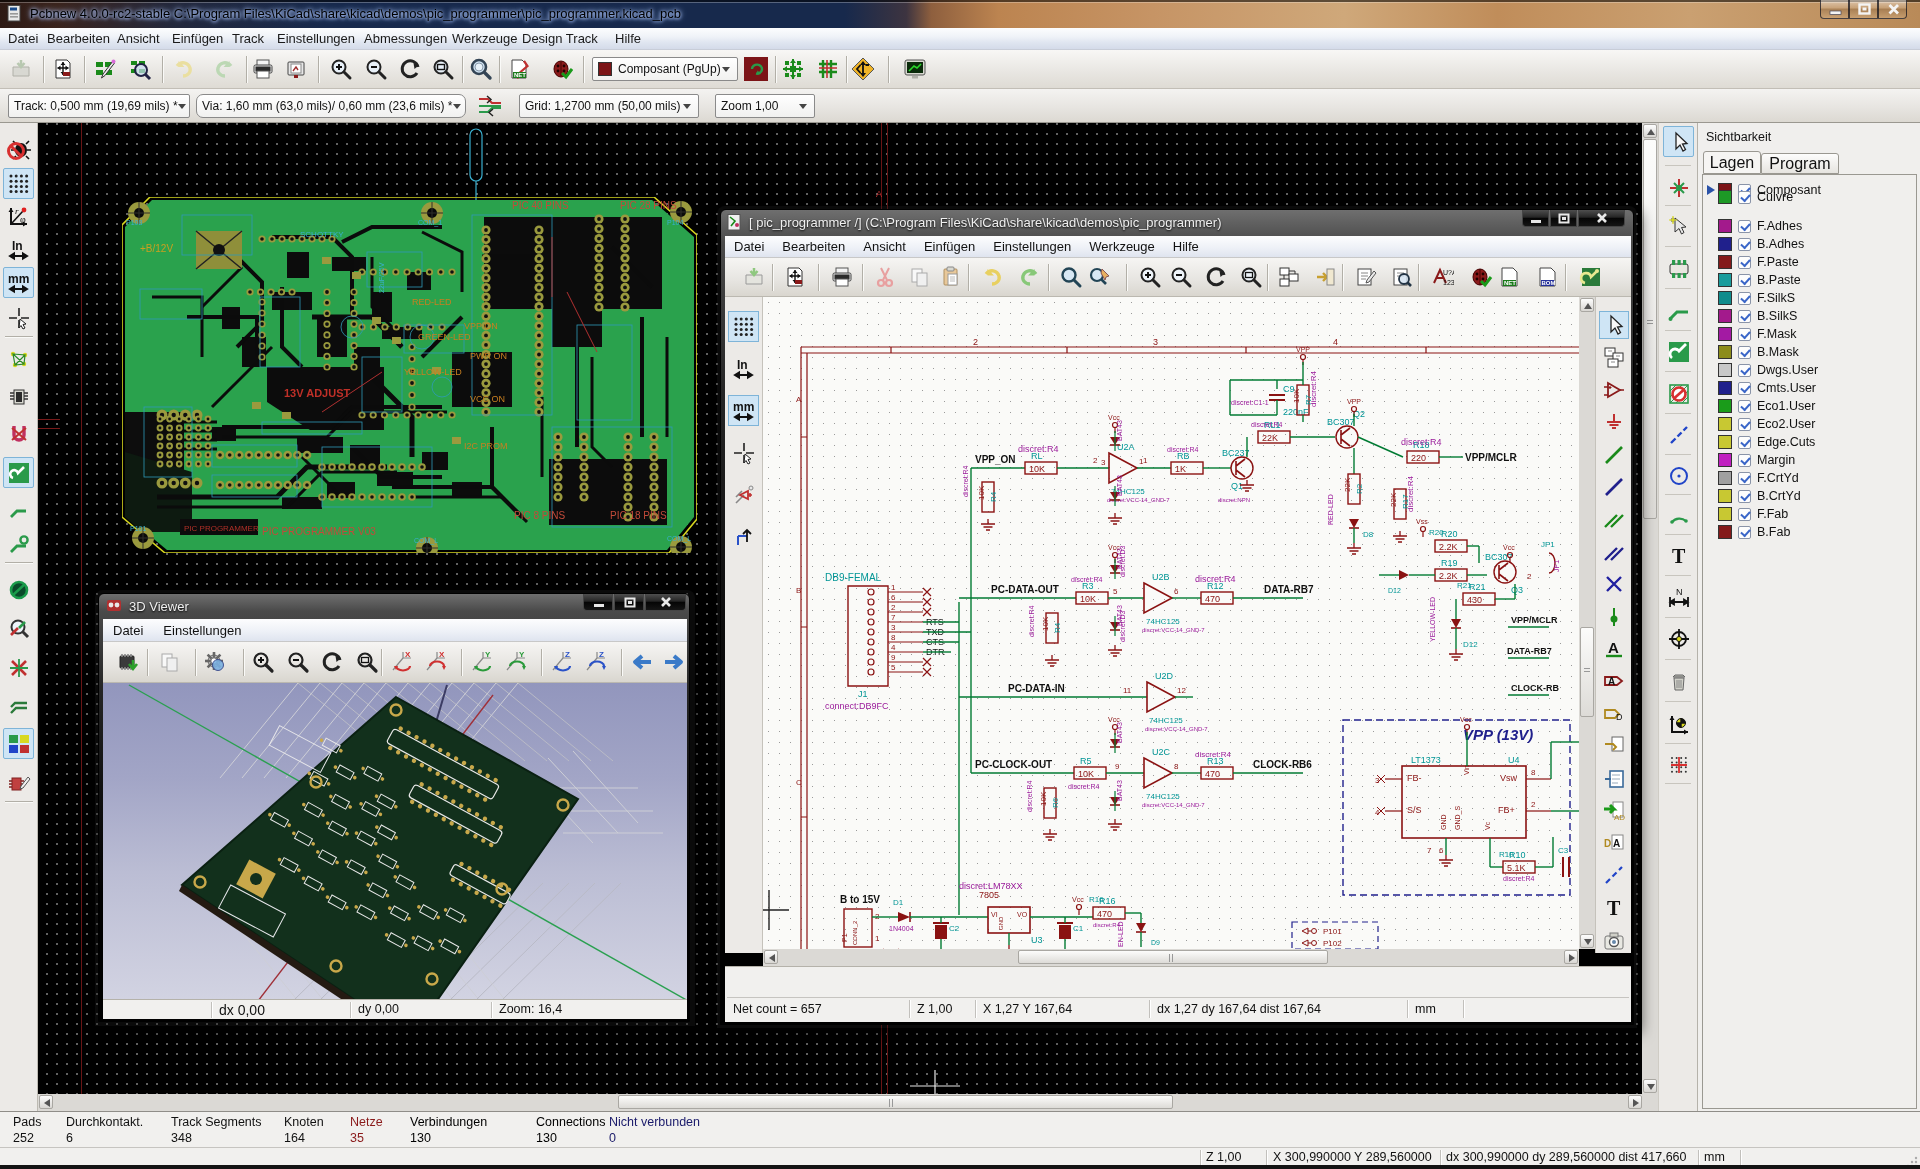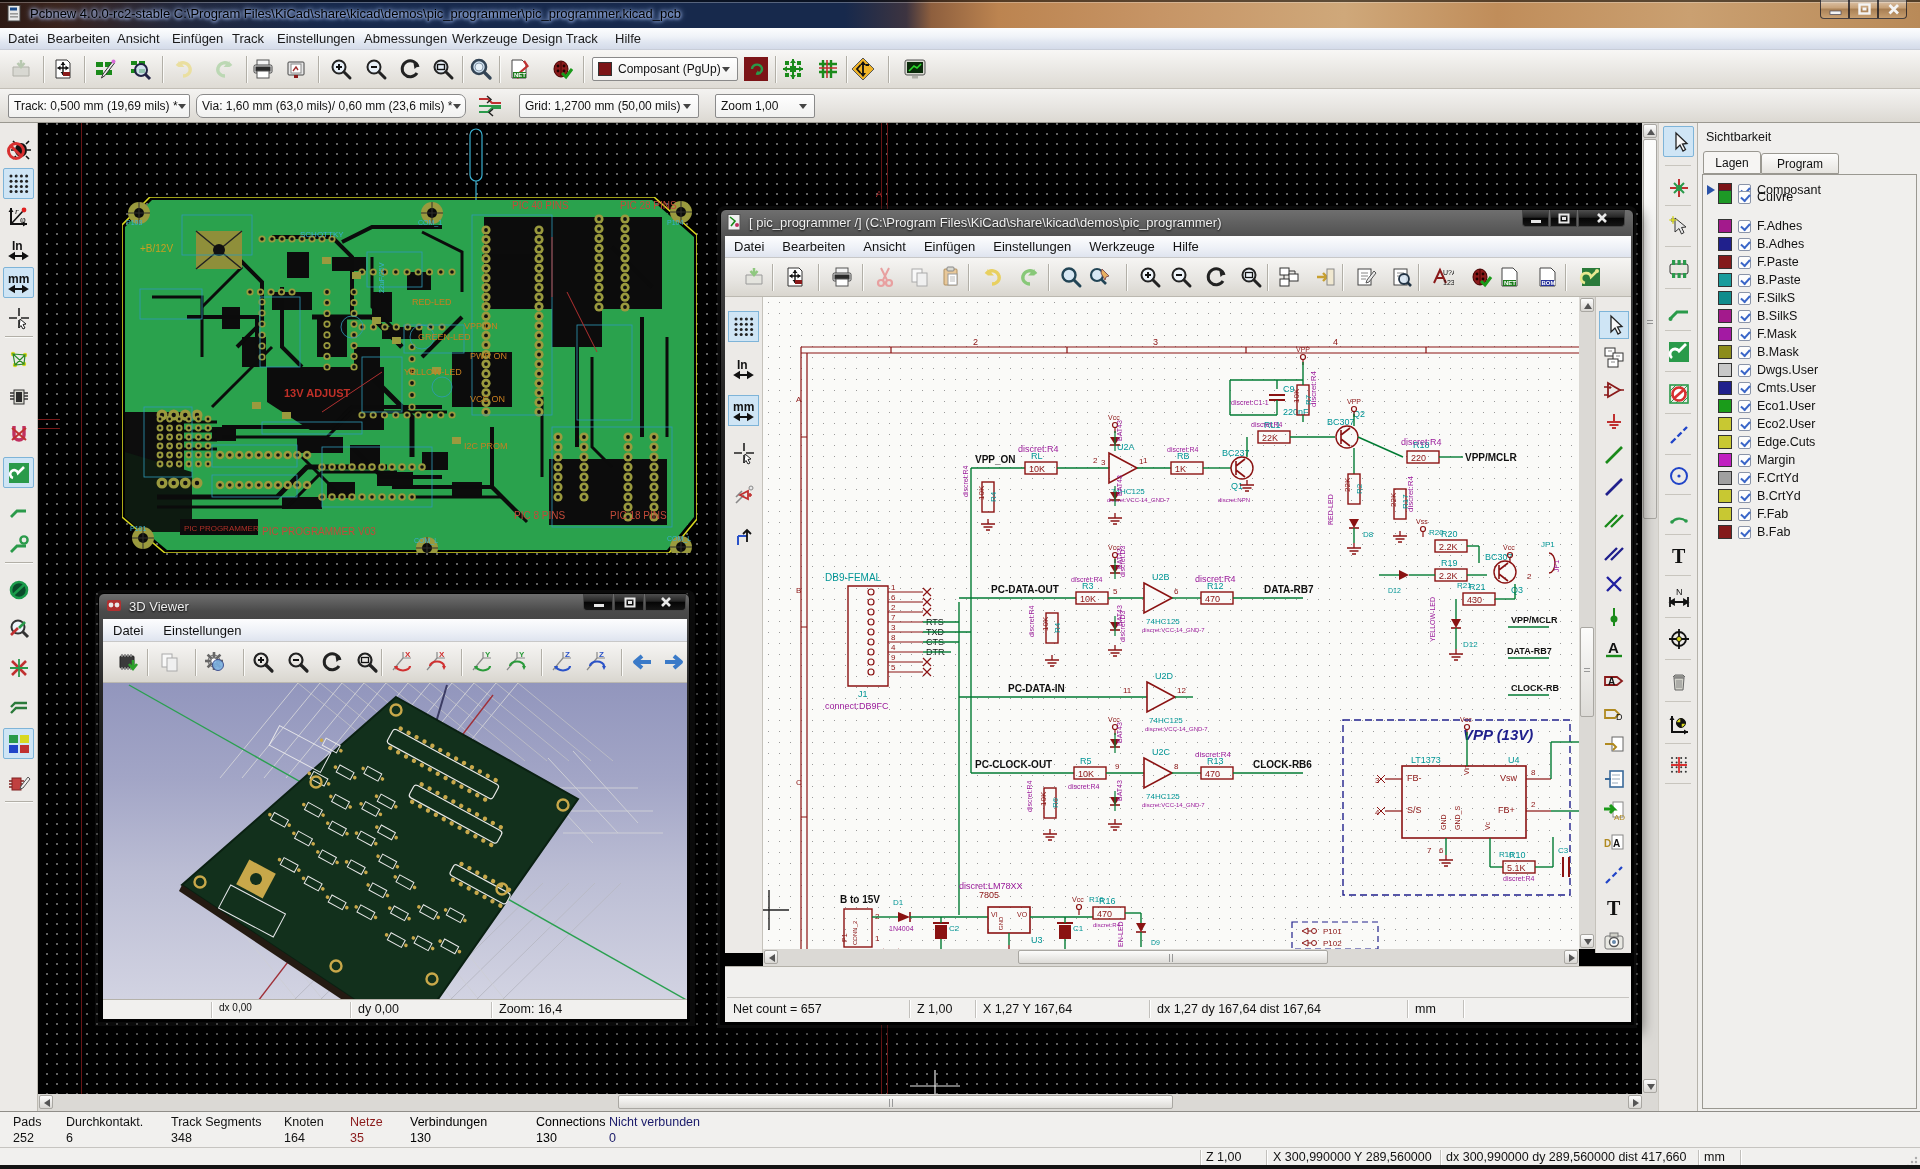--- a/index.html
+++ b/index.html
@@ -27,21 +27,21 @@
 #hscroll{left:38px;top:1094px;width:1605px;height:17px;background:#dbd9d5;}
 .sbtn{position:absolute;background:linear-gradient(180deg,#fdfdfd,#d8d6d2);border:1px solid #a9a7a2;border-radius:2px;}
 .sthumb{position:absolute;background:linear-gradient(180deg,#fcfcfb,#dddbd7);border:1px solid #a9a7a2;border-radius:2px;}
 #status1{left:0;top:1111px;width:1920px;height:36px;background:#f1f0ee;border-top:1px solid #8f8d88;font-size:12.5px;color:#111;}
 .fld{position:absolute;top:2px;line-height:16px;}
 #status2{left:0;top:1147px;width:1920px;height:22px;background:#f1f0ee;border-top:1px solid #c6c4c0;font-size:12.5px;color:#111;}
 #status2 .f{position:absolute;top:2px;}
 #bottomedge{left:0;top:1165px;width:1920px;height:4px;background:#131313;}
 .vline{position:absolute;top:2px;width:1px;height:17px;background:#c2c0bc;box-shadow:1px 0 0 #fff;}
 #rp-title{position:absolute;left:8px;top:7px;font-size:12.5px;color:#111;}
-.tab{position:absolute;border:1px solid #9a9891;border-radius:3px 3px 0 0;background:linear-gradient(180deg,#fdfdfc,#e6e4e0);font-size:12px;display:flex;align-items:center;justify-content:center;color:#111;}
+.tab{position:absolute;border:1px solid #9a9891;border-radius:3px 3px 0 0;background:linear-gradient(180deg,#fdfdfc,#e6e4e0);font-size:16px;display:flex;align-items:center;justify-content:center;color:#111;}
 #rp-list{position:absolute;left:4px;top:51px;width:215px;height:935px;border:1px solid #9a9891;background:#f0efed;}
 .lrow{position:absolute;left:3px;height:18px;display:flex;align-items:center;font-size:12.5px;color:#111;white-space:nowrap;}
 .sw{width:14px;height:14px;border:1px solid #333;margin-right:6px;flex:none;}
 .cb{width:13px;height:13px;border:1px solid #8a94a8;background:#fdfdfd;margin-right:6px;position:relative;border-radius:2px;flex:none;}
 .cb:after{content:"";position:absolute;left:2px;top:2px;width:7px;height:4px;border-left:2px solid #3a66c8;border-bottom:2px solid #3a66c8;transform:rotate(-48deg);}
 </style>
 </head>
 <body>
 <div id="root" style="position:absolute;left:0;top:0;width:1920px;height:1169px">
 <div id="titlebar" class="abs">
@@ -2344,18 +2344,18 @@
           <circle cx="399" cy="206" r="5.5" fill="none" stroke="#c8a84a" stroke-width="2.4"></circle>
           <circle cx="329" cy="296" r="5.5" fill="none" stroke="#c8a84a" stroke-width="2.4"></circle>
           <circle cx="233" cy="283" r="5.5" fill="none" stroke="#c8a84a" stroke-width="2.4"></circle>
           <rect x="168" y="55" width="58" height="22" fill="none" stroke="#e6e6ea" stroke-width="1" transform="rotate(28 197 66)"></rect>
           <rect x="118" y="215" width="62" height="26" fill="none" stroke="#e6e6ea" stroke-width="1" transform="rotate(28 149 228)"></rect>
         </svg></div>
       <div class="abs" style="left:4px;top:405px;width:584px;height:20px;background:#f1f0ee;border-top:1px solid #b5b2aa">
         <div class="abs" style="left:108px;top:2px;width:1px;height:16px;background:#c2c0bc;box-shadow:1px 0 0 #fff"></div>
         <div class="abs" style="left:247px;top:2px;width:1px;height:16px;background:#c2c0bc;box-shadow:1px 0 0 #fff"></div>
         <div class="abs" style="left:388px;top:2px;width:1px;height:16px;background:#c2c0bc;box-shadow:1px 0 0 #fff"></div>
-        <div class="abs" style="left:116px;top:2px;font-size:10px;color:#111">dx 0,00</div>
+        <div class="abs" style="left:116px;top:2px;font-size:14px;color:#111">dx 0,00</div>
         <div class="abs" style="left:255px;top:2px;font-size:12.5px;color:#111">dy 0,00</div>
         <div class="abs" style="left:396px;top:2px;font-size:12.5px;color:#111">Zoom: 16,4</div>
       </div>
     </div>
 </div>
 
 </body></html>

